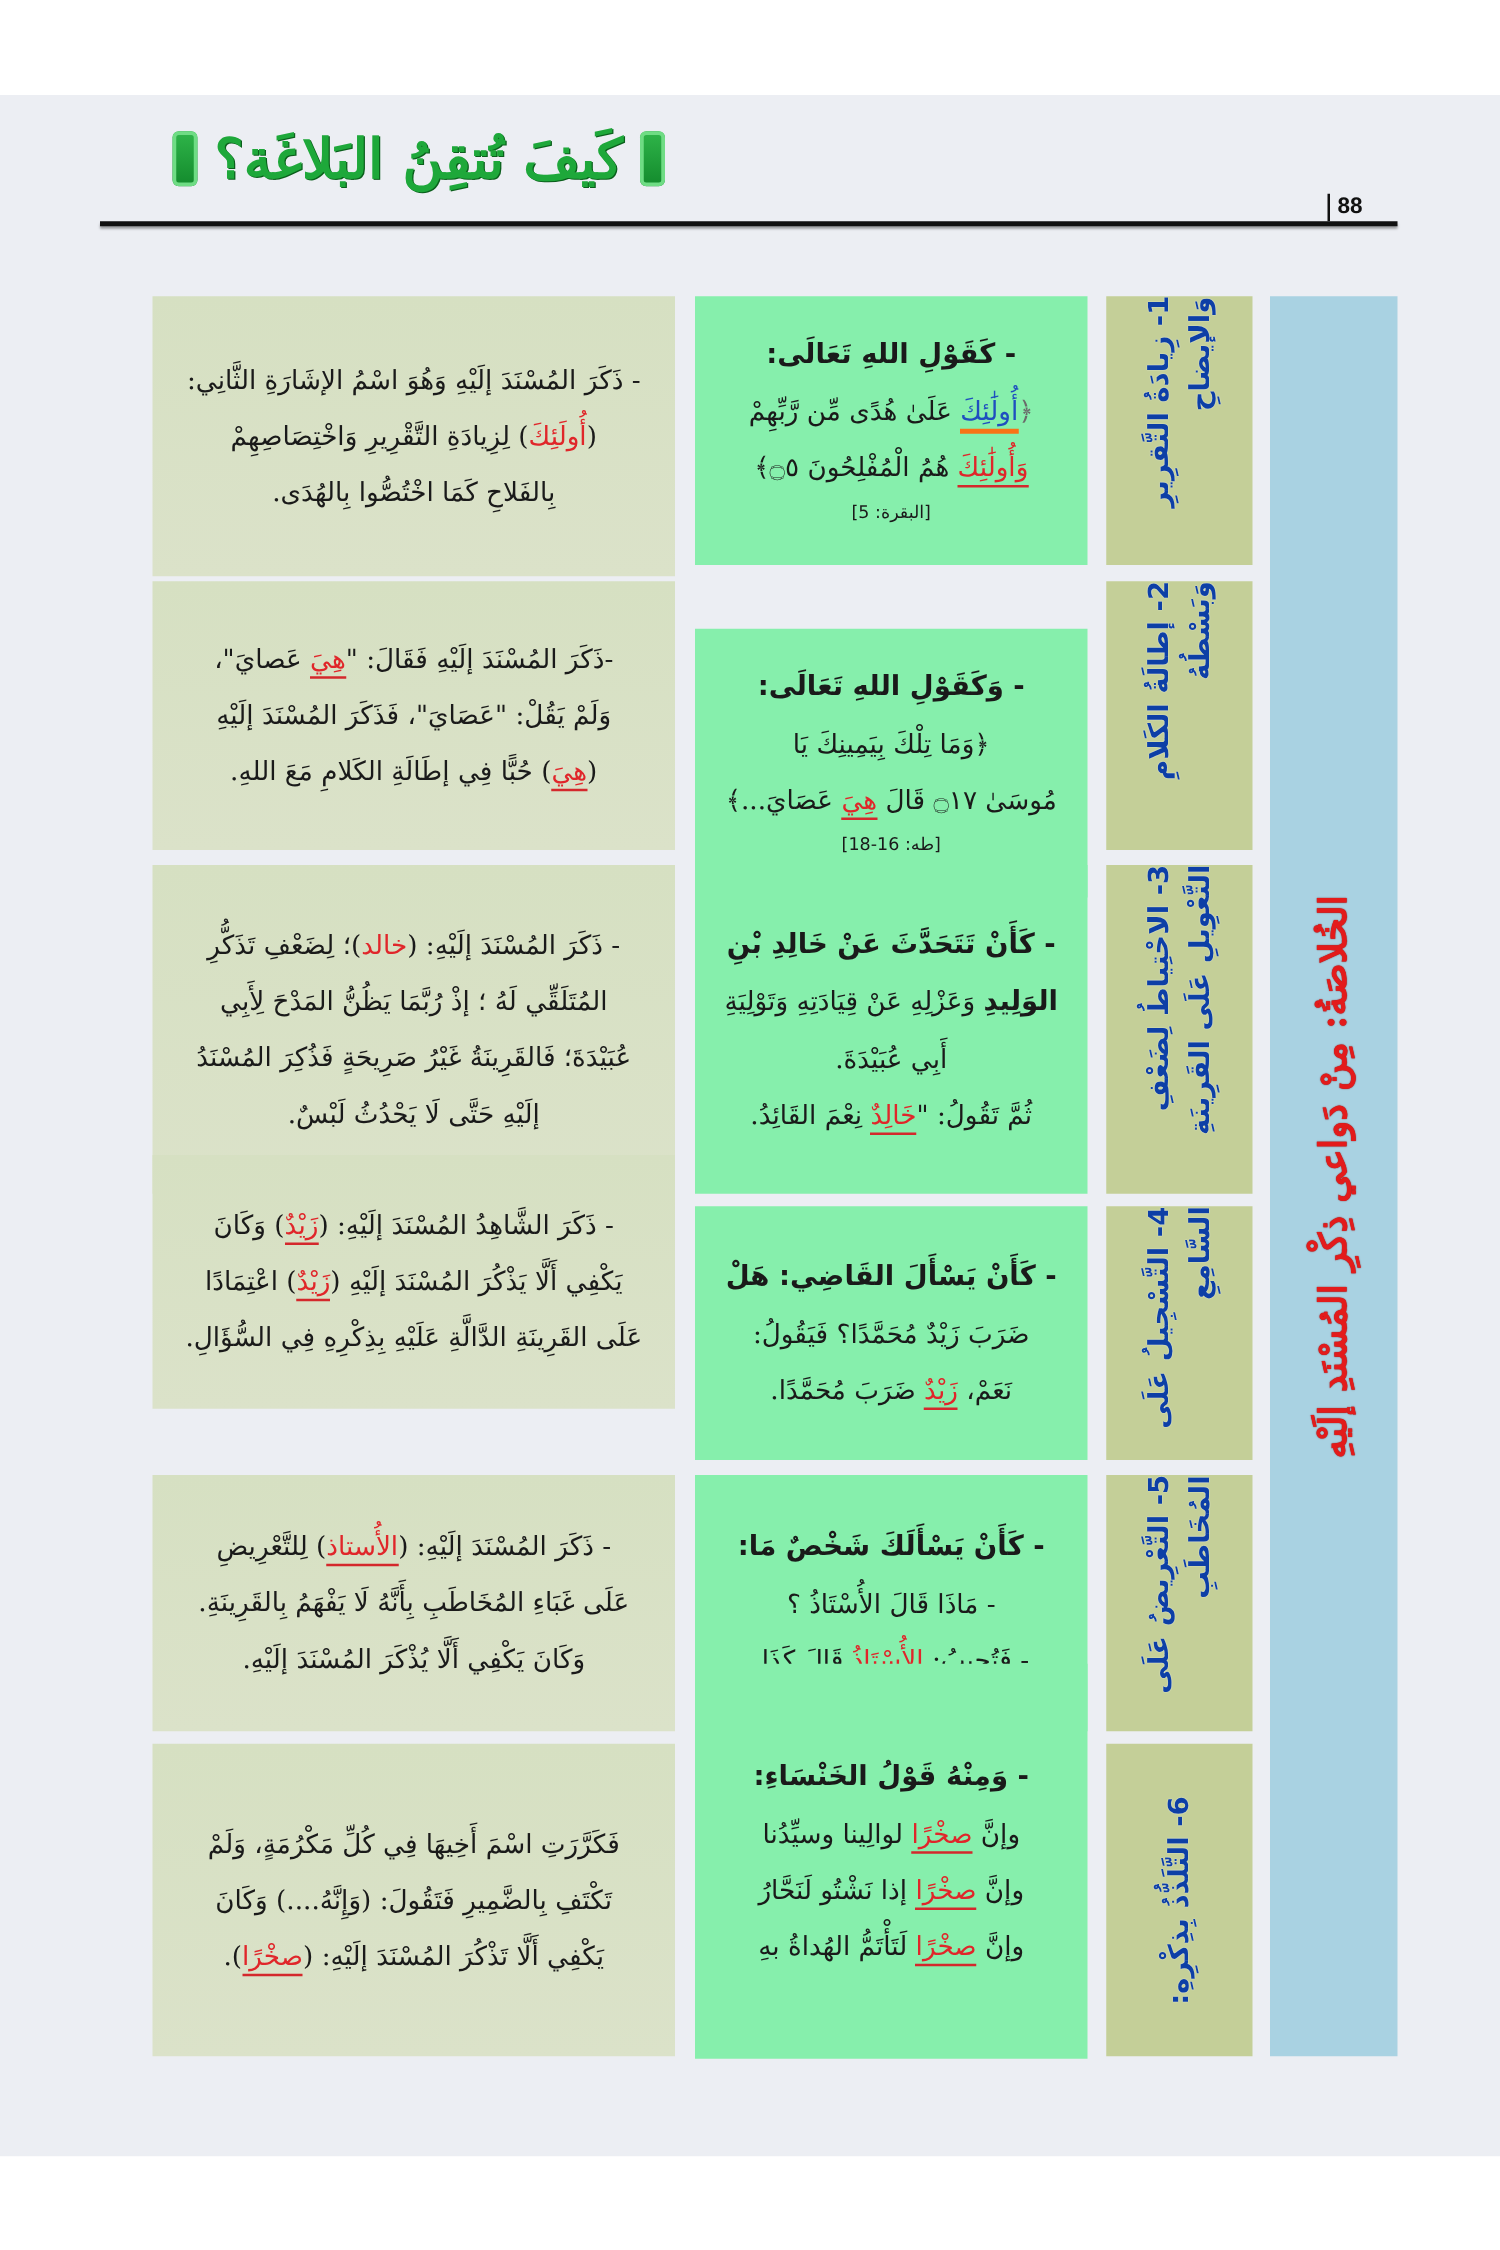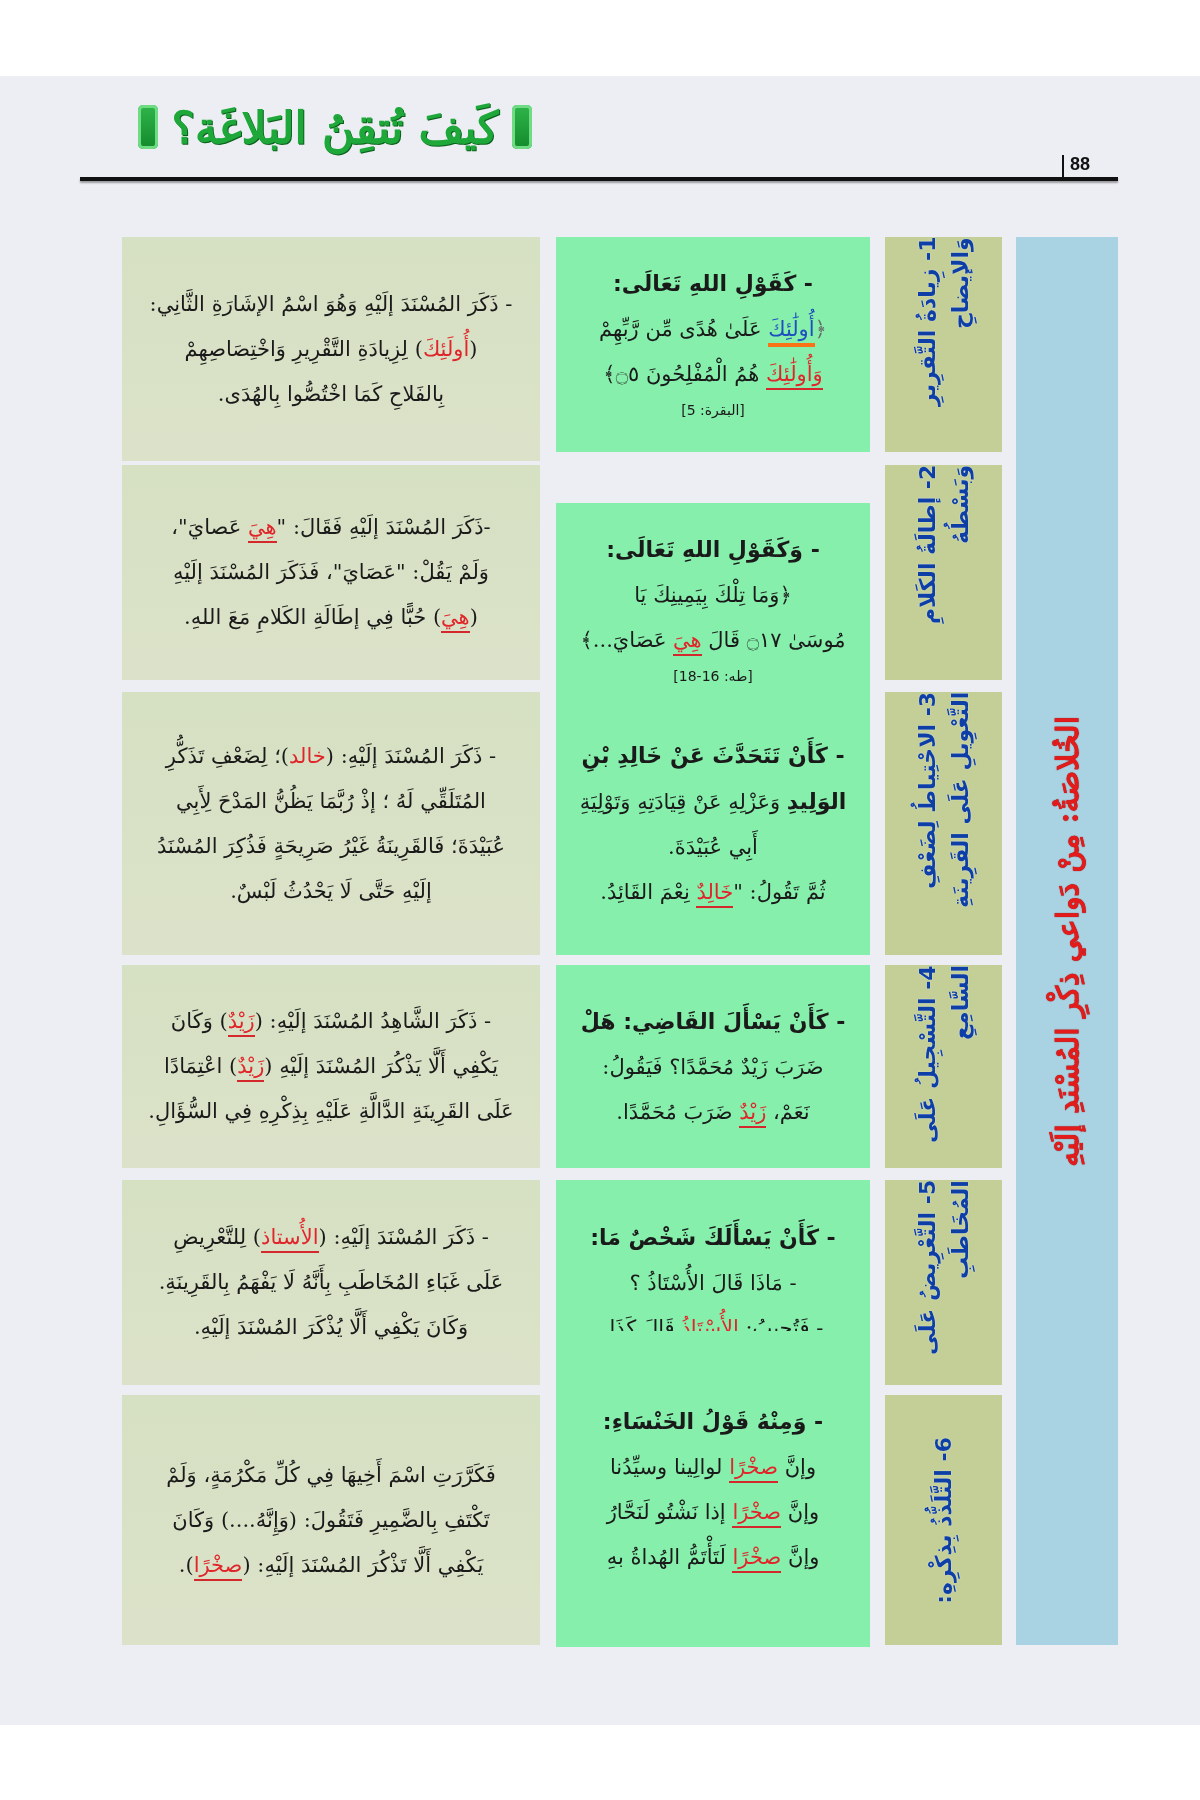--- a/index.html
+++ b/index.html
@@ -185,21 +185,21 @@
 </div>
 <div class="panel example" style="top:965px;height:203px;">
   <div class="ar">
     <div class="line head">- كَأَنْ يَسْأَلَ القَاضِي: هَلْ</div>
     <div class="line">ضَرَبَ زَيْدٌ مُحَمَّدًا؟ فَيَقُولُ:</div>
     <div class="line">
       <span>نَعَمْ، </span><span class="hl-red">زَيْدٌ</span><span> ضَرَبَ مُحَمَّدًا.</span>
     </div>
   </div>
 </div>
-<div class="panel expl" style="top:965px;height:203px;">
+<div class="panel expl" style="top:924px;height:203px;">
   <div class="ar">
     <div class="line">
       <span>- ذَكَرَ الشَّاهِدُ المُسْنَدَ إلَيْهِ: (</span><span class="hl-red">زَيْدٌ</span><span>) وَكَانَ</span>
     </div>
     <div class="line">
       <span>يَكْفِي أَلَّا يَذْكُرَ المُسْنَدَ إلَيْهِ (</span><span class="hl-red">زَيْدٌ</span><span>) اعْتِمَادًا</span>
     </div>
     <div class="line">عَلَى القَرِينَةِ الدَّالَّةِ عَلَيْهِ بِذِكْرِهِ فِي السُّؤَالِ.</div>
   </div>
 </div>

